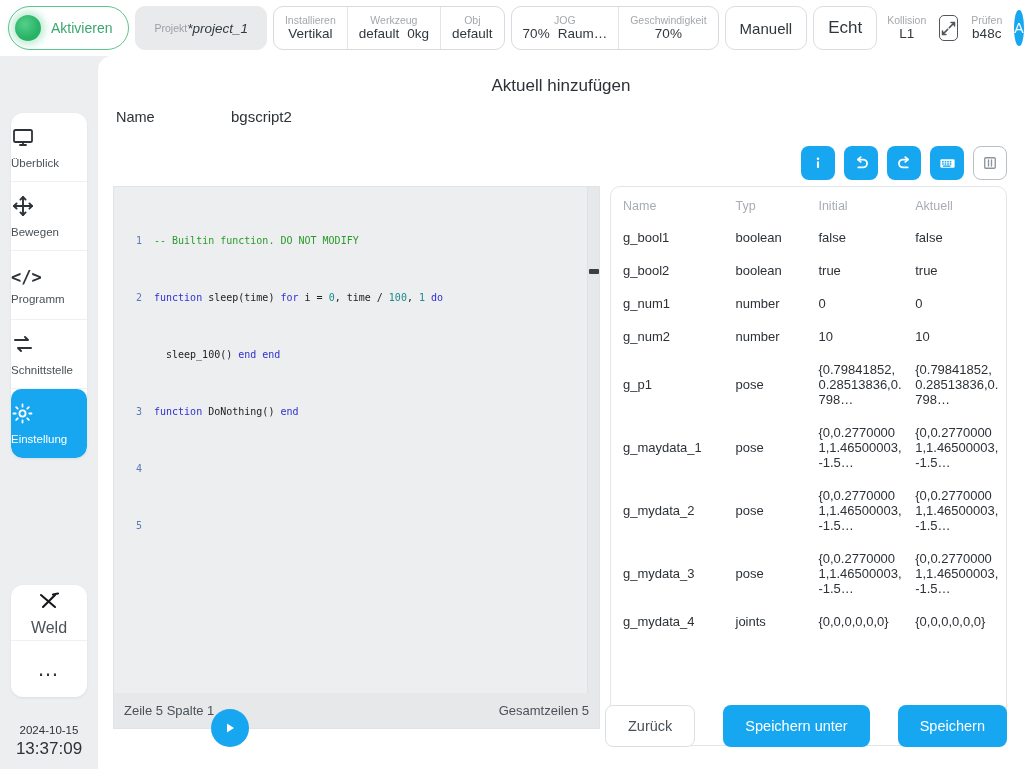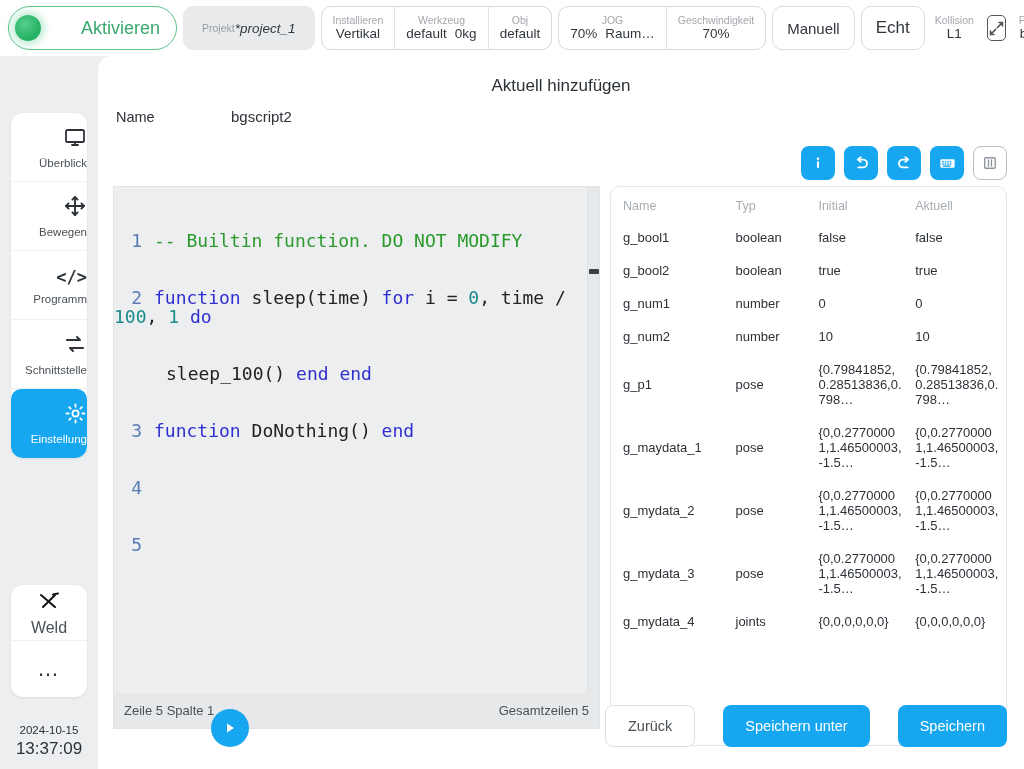--- a/index.html
+++ b/index.html
@@ -26,21 +26,21 @@
   }
   .pill-activate {
     border-color: #5ec48a; gap: 10px; padding: 0 16px 0 6px;
     border-radius: 24px; height: 44px;
   }
   .dot-green {
     width: 26px; height: 26px; border-radius: 50%;
     background: radial-gradient(circle at 38% 35%, #55cf8b 0%, #27b265 62%, #27b265 100%);
     box-shadow: 0 0 7px 4px rgba(80,200,140,.35);
   }
-  .activate-label { color: #3aa76d; font-size: 18px; margin-left: 30px; }
+  .activate-label { color: #3aa76d; font-size: 14px; }
 
   .pill-project {
     background: #e8eaec; border-color: #e8eaec;
     flex-direction: row; justify-content: center;
     padding: 0 18px; height: 44px; border-radius: 10px;
   }
   .pill-project .k { font-size: 10.5px; color: #9aa0a6; line-height: 12px; }
   .pill-project .v { font-size: 13.5px; color: #333a40; font-style: italic; line-height: 15px; }
 
   .group { gap: 0; padding: 0; height: 44px; border-radius: 10px; }
@@ -80,21 +80,21 @@
     position: absolute; left: 0; top: 56px; width: 98px; bottom: 0;
     background: #eceef0;
   }
   .nav-card {
     position: absolute; left: 11px; top: 57px; width: 76px;
     background: #fff; border-radius: 12px; overflow: hidden;
     box-shadow: 0 1px 3px rgba(0,0,0,.07);
   }
   .nav-item {
     height: 69px; display: flex; flex-direction: column;
-    align-items: flex-end; justify-content: center; gap: 4px;
+    align-items: flex-start; justify-content: center; gap: 4px;
     border-bottom: 1px solid #eef0f2;
     color: #4a5157;
   }
   .nav-item:last-child { border-bottom: none; }
   .nav-item .lbl { font-size: 11.5px; color: #4a5157; white-space: nowrap; }
   .nav-item.active { background: #17a6f0; border-radius: 10px; }
   .nav-item.active .lbl { color: #fff; }
   .nav-item.active svg { stroke: #fff; fill: none; }
 
   .tool-card {
@@ -142,21 +142,21 @@
 
   
   .editor {
     position: absolute; left: 15px; top: 130px; width: 487px; height: 507px;
     background: #eceef0; border: 1px solid #e1e4e7;
     border-bottom: none;
     overflow: hidden;
   }
   .code {
     font-family: "DejaVu Sans Mono", "Liberation Mono", monospace;
-    font-size: 18px; line-height: 19px;
+    font-size: 10px; line-height: 19px;
     padding: 6px 0 0 0; white-space: pre-wrap;
   }
   .ln {
     display: inline-block; width: 40px; text-align: right;
     color: #5b7bb4; padding-right: 12px; user-select: none;
   }
   .cl-com { color: #2b9a2b; }
   .cl-kw  { color: #3030d0; }
   .cl-num { color: #1a8a8a; }
   .cl-pl  { color: #222; }

